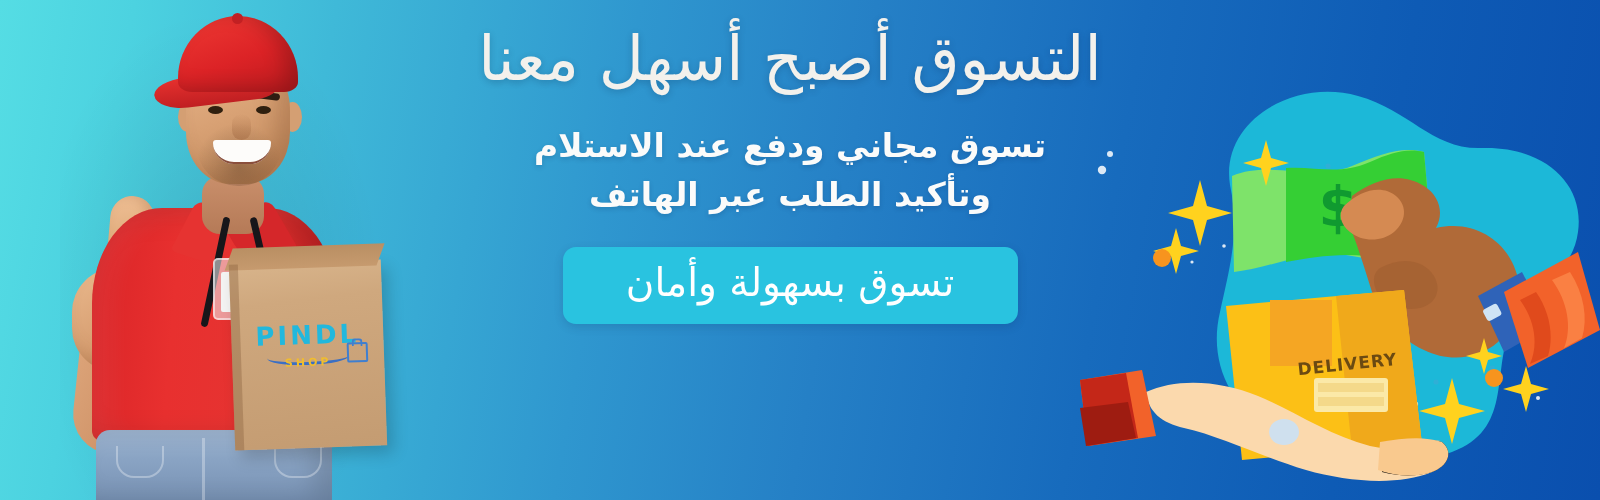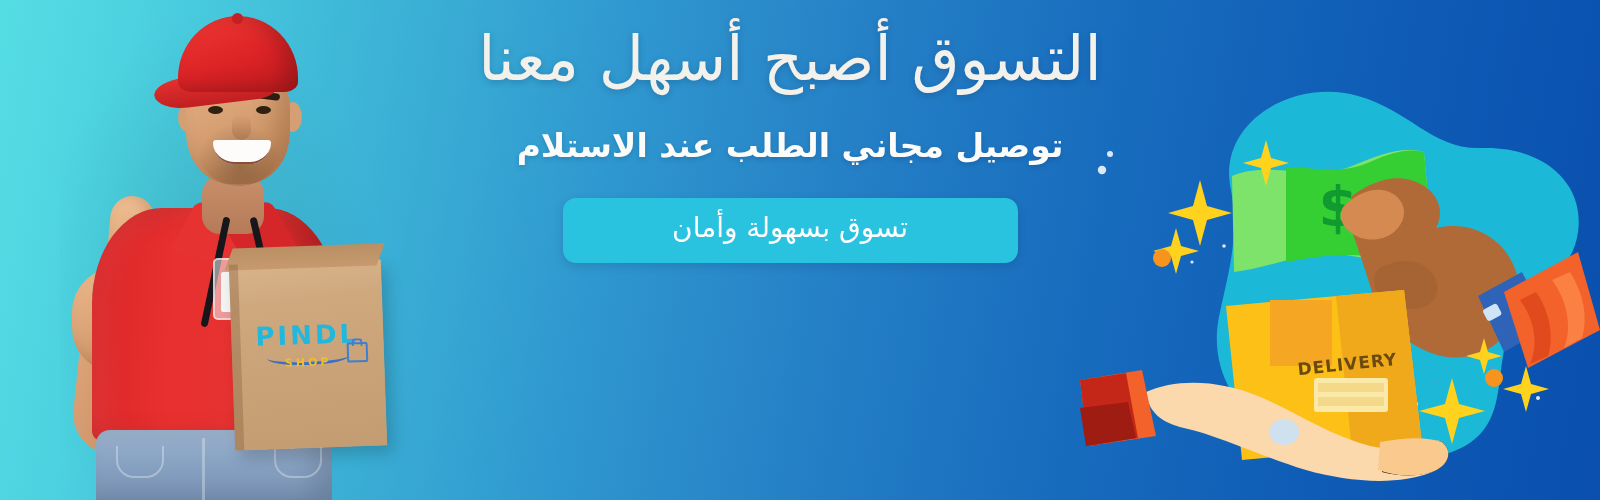--- a/index.html
+++ b/index.html
@@ -225,21 +225,21 @@
     color: #fbfbfa;
     text-shadow: 0 2px 5px rgba(0,30,70,.18);
   }
   .cta-wrap { margin-top: 28px; }
   .cta {
     display:inline-block;
     min-width: 455px;
     padding: 15px 30px 19px;
     background: #29c3e0;
     color: #ffffff;
-    font-size: 28px; font-weight: 400; line-height: 1.1;
+    font-size: 39px; font-weight: 400; line-height: 1.1;
     border: none; border-radius: 13px;
     cursor: pointer;
     font-family: "DejaVu Sans", "Liberation Sans", sans-serif;
     box-shadow: 0 3px 10px rgba(0,40,80,.16);
   }
 
   
   .art { position:absolute; right: 0; top: 0; width: 520px; height: 500px; }
   .art svg { display:block; }
 </style>
@@ -298,21 +298,22 @@
     <div class="box-logo">
       <div class="logo-word">PINDL</div>
       <div class="logo-swoosh"></div>
       <div class="logo-sub">SHOP</div>
       <div class="logo-bag"></div>
     </div>
   </div>
 
   <div class="copy">
     <h1 class="headline">التسوق أصبح أسهل معنا</h1>
-    <p class="sub">توصيل مجاني الطلب عند الاستلام</p>
+    <p class="sub">تسوق مجاني ودفع عند الاستلام</p>
+    <p class="sub" style="margin-top:2px">وتأكيد الطلب عبر الهاتف</p>
     <div class="cta-wrap">
       <button class="cta">تسوق بسهولة وأمان</button>
     </div>
   </div>
 
   <div class="art">
     <svg width="520" height="500" viewBox="0 0 520 500" xmlns="http://www.w3.org/2000/svg">
 
       <path d="M150 185 C 140 120, 215 78, 278 96 C 330 110, 352 150, 402 148
                C 462 146, 505 182, 498 232 C 492 278, 444 296, 430 330

